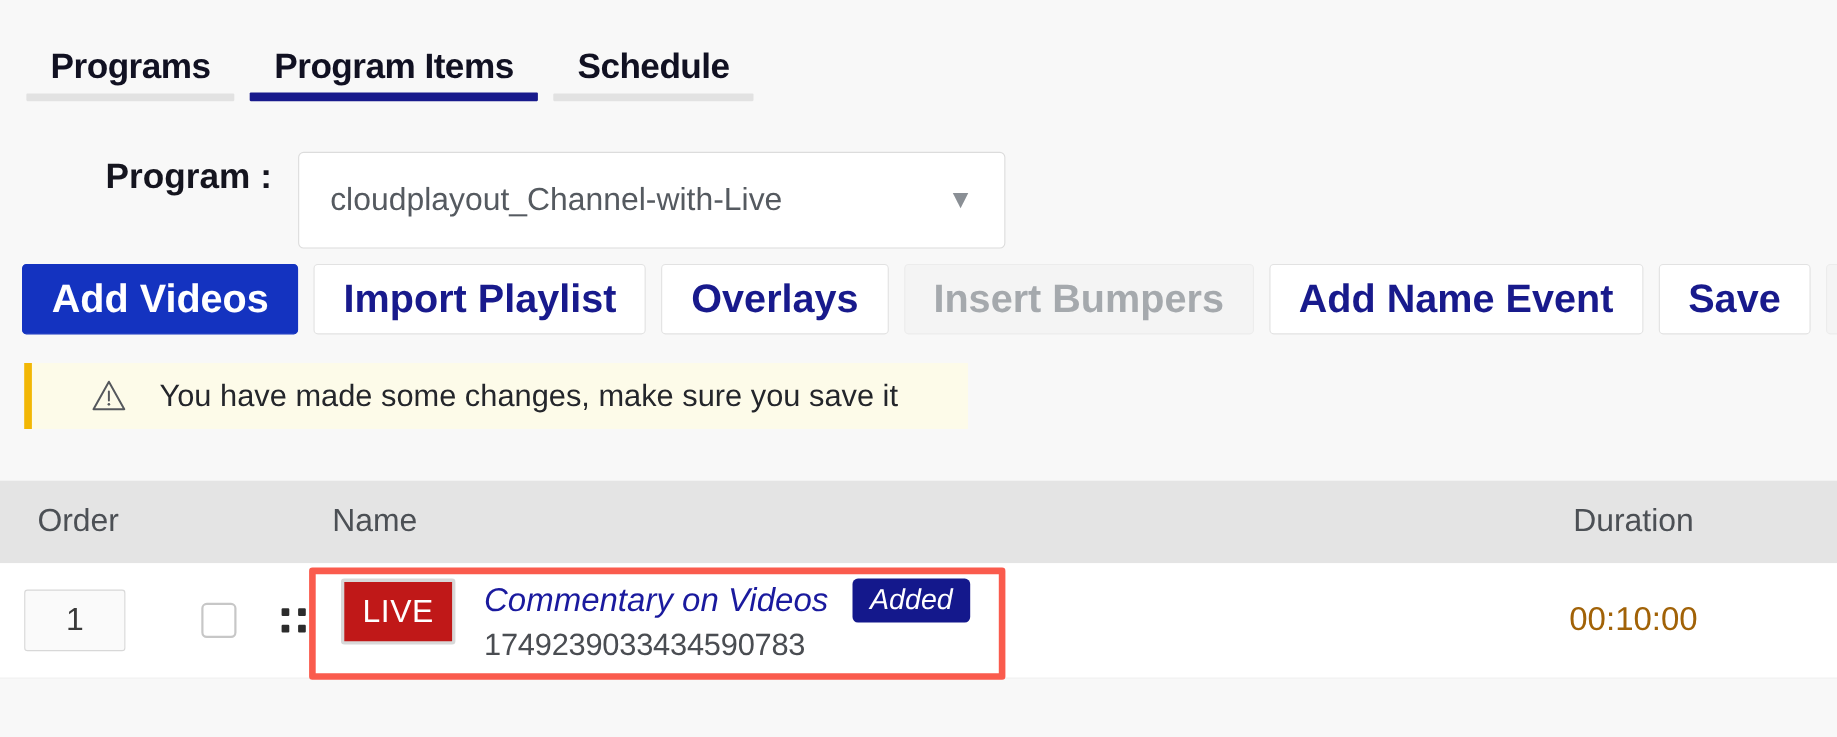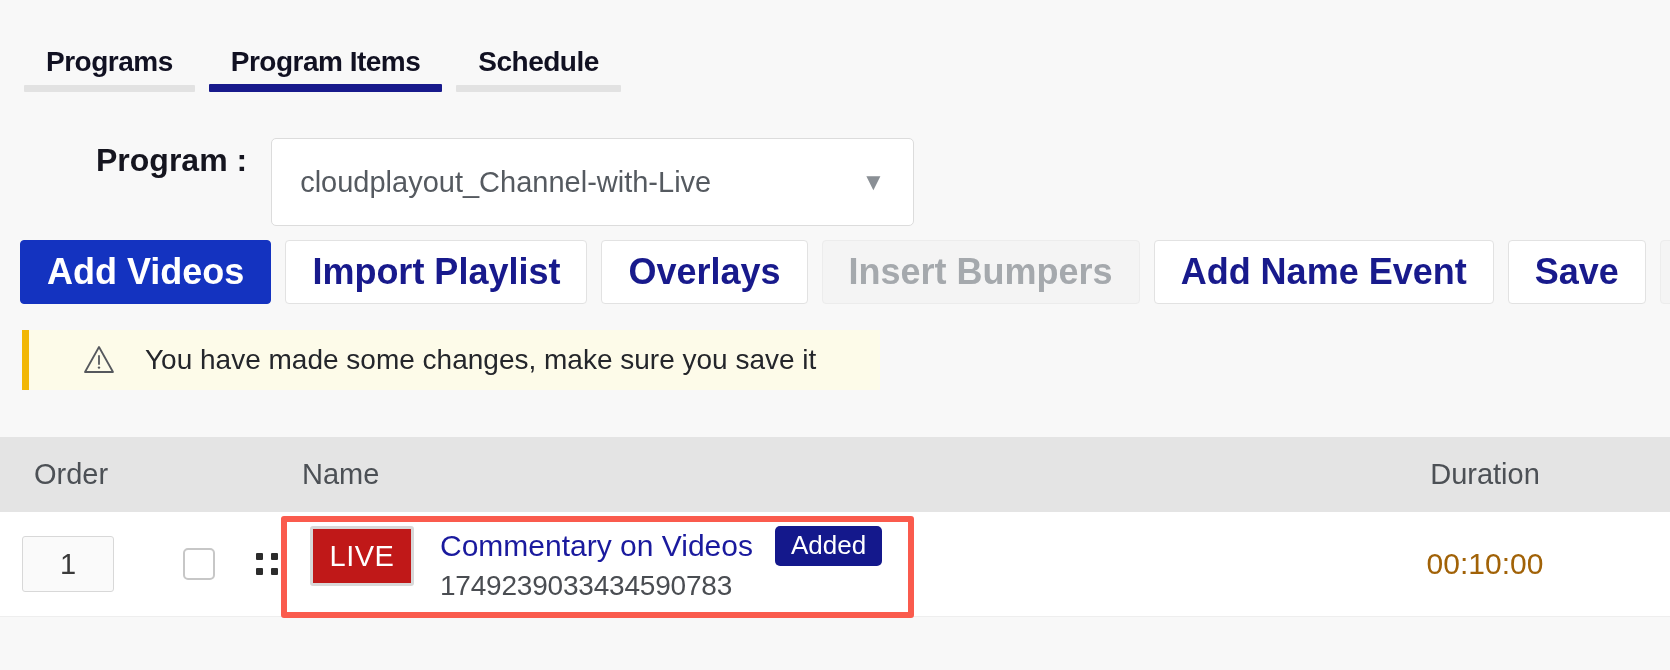--- a/index.html
+++ b/index.html
@@ -28,21 +28,21 @@
     width: 1670px;
     height: 92px;
     display: flex;
     align-items: flex-end;
     padding-left: 24px;
     box-sizing: border-box;
   }
   .tab {
     position: relative;
     padding: 0 22px 16px 22px;
-    font-size: 28px;
+    font-size: 32px;
     font-weight: bold;
     color: #111122;
     letter-spacing: -0.5px;
     line-height: 1;
     cursor: pointer;
     white-space: nowrap;
   }
   .tab .underline {
     position: absolute;
     left: 0; right: 0; bottom: 0;
@@ -283,20 +283,21 @@
   }
   .name-block {
     margin-left: 26px;
     display: flex;
     flex-direction: column;
     justify-content: center;
   }
   .name-line {
     display: flex;
     align-items: center;
+    font-style: italic;
   }
   .name-link {
     font-size: 30px;
     color: #1a1a9e;
     cursor: pointer;
     white-space: nowrap;
   }
   .added-badge {
     margin-left: 22px;
     background: #14188c;

